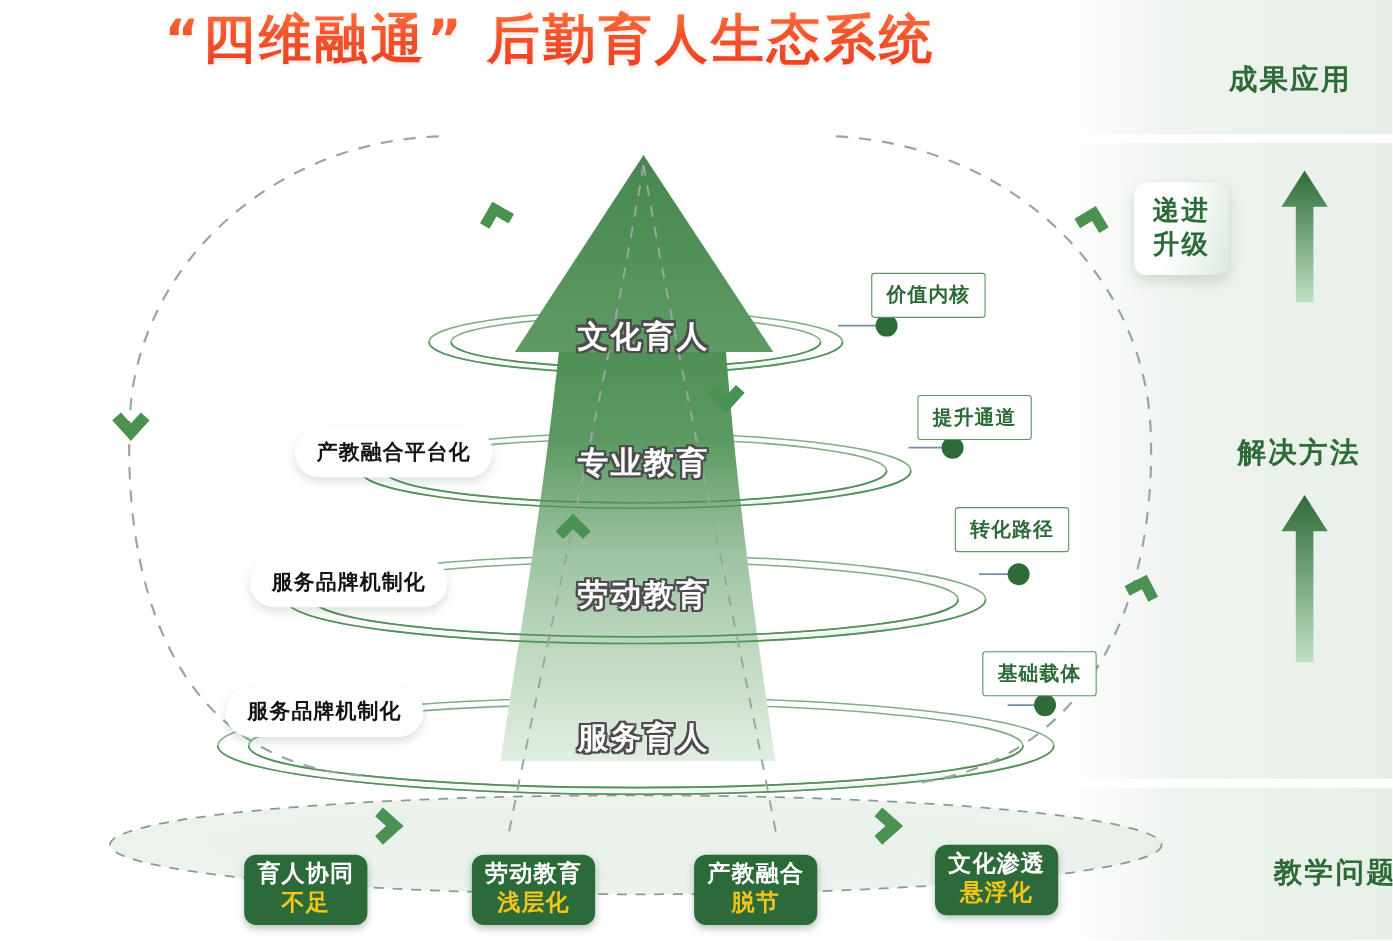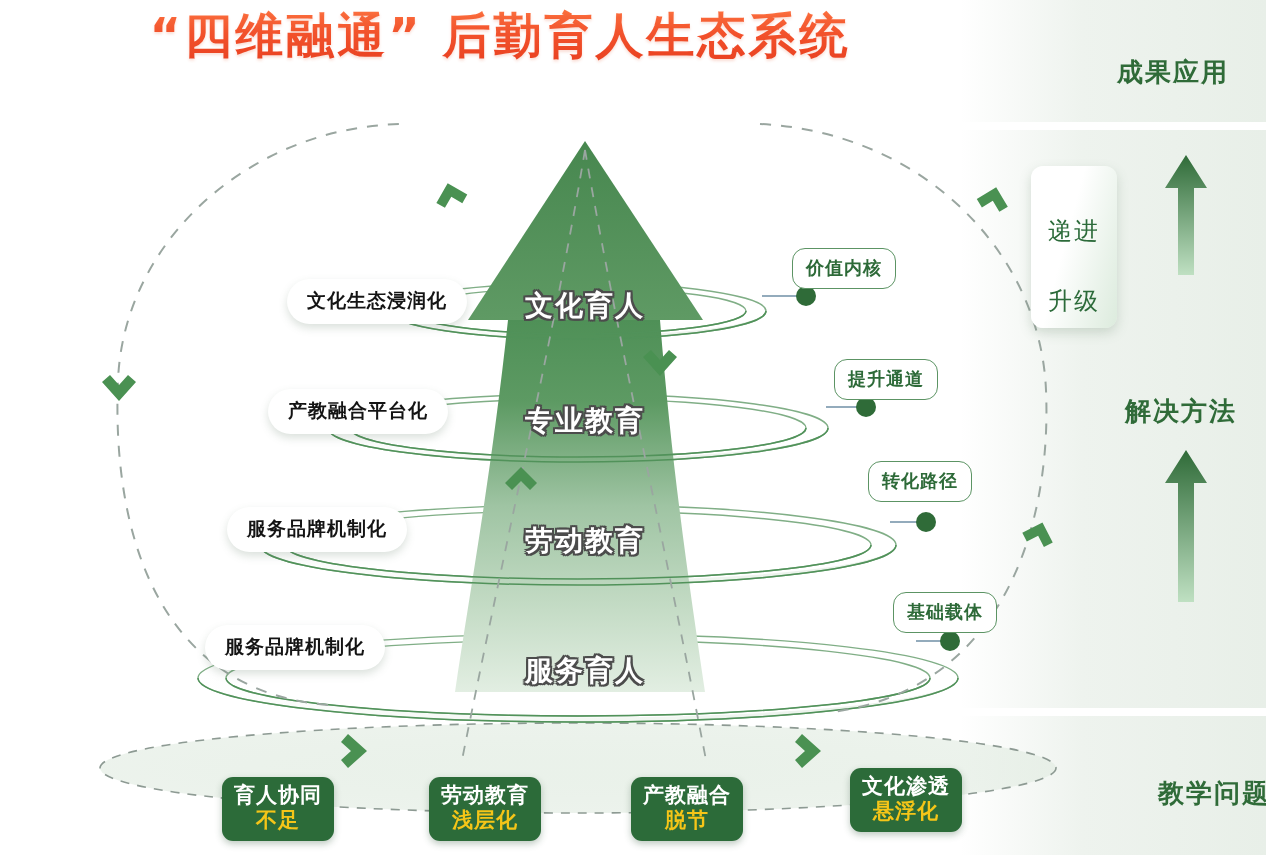--- a/index.html
+++ b/index.html
@@ -104,21 +104,21 @@
   #pill-0 { left: 287px; top: 279px; }
   #pill-1 { left: 268px; top: 389px; }
   #pill-2 { left: 227px; top: 507px; }
   #pill-3 { left: 205px; top: 625px; }
 
   
   .tag {
     position: absolute;
     background: #ffffff;
     border: 1.6px solid #5c9464;
-    border-radius: 13px;
+    border-radius: 3px;
     padding: 7px 13px 8px 13px;
     color: #2d6a38;
     font-weight: bold;
     font-size: 18px;
     letter-spacing: 1px;
     white-space: nowrap;
   }
   #tag-0 { left: 792px; top: 248px; }
   #tag-1 { left: 834px; top: 359px; }
   #tag-2 { left: 868px; top: 461px; }
@@ -129,26 +129,25 @@
     position: absolute;
     background: linear-gradient(105deg, #ffffff 0%, #ffffff 42%, #dcebdd 100%);
     border-radius: 12px;
     box-shadow: 0 5px 12px rgba(100,130,105,0.25);
     padding: 11px 17px 12px 17px;
     text-align: left;
   }
   .sidecard span {
     display: block;
     color: #2c6b3a;
-    font-weight: normal;
+    font-weight: bold;
     font-size: 24px;
     letter-spacing: 2px;
     line-height: 1.28;
     white-space: nowrap;
-    margin-top: 39px;
   }
   #card-left  { left: 34px;   top: 558px; }
   #card-right { left: 1031px; top: 166px; }
 
   
   .chip {
     position: absolute;
     background: #2c6b39;
     border-radius: 11px;
     padding: 6px 12px 8px 12px;
@@ -318,21 +317,20 @@
   <div class="sidecard" id="card-right">
     <span>递进</span>
     <span>升级</span>
   </div>
 
   <div class="pyr-label" id="pyr-l0">文化育人</div>
   <div class="pyr-label" id="pyr-l1">专业教育</div>
   <div class="pyr-label" id="pyr-l2">劳动教育</div>
   <div class="pyr-label" id="pyr-l3">服务育人</div>
 
-  <div class="pill" id="pill-0">文化生态浸润化</div>
   <div class="pill" id="pill-1">产教融合平台化</div>
   <div class="pill" id="pill-2">服务品牌机制化</div>
   <div class="pill" id="pill-3">服务品牌机制化</div>
 
   <div class="tag" id="tag-0">价值内核</div>
   <div class="tag" id="tag-1">提升通道</div>
   <div class="tag" id="tag-2">转化路径</div>
   <div class="tag" id="tag-3">基础载体</div>
 
   <div class="chip" id="chip-0">

